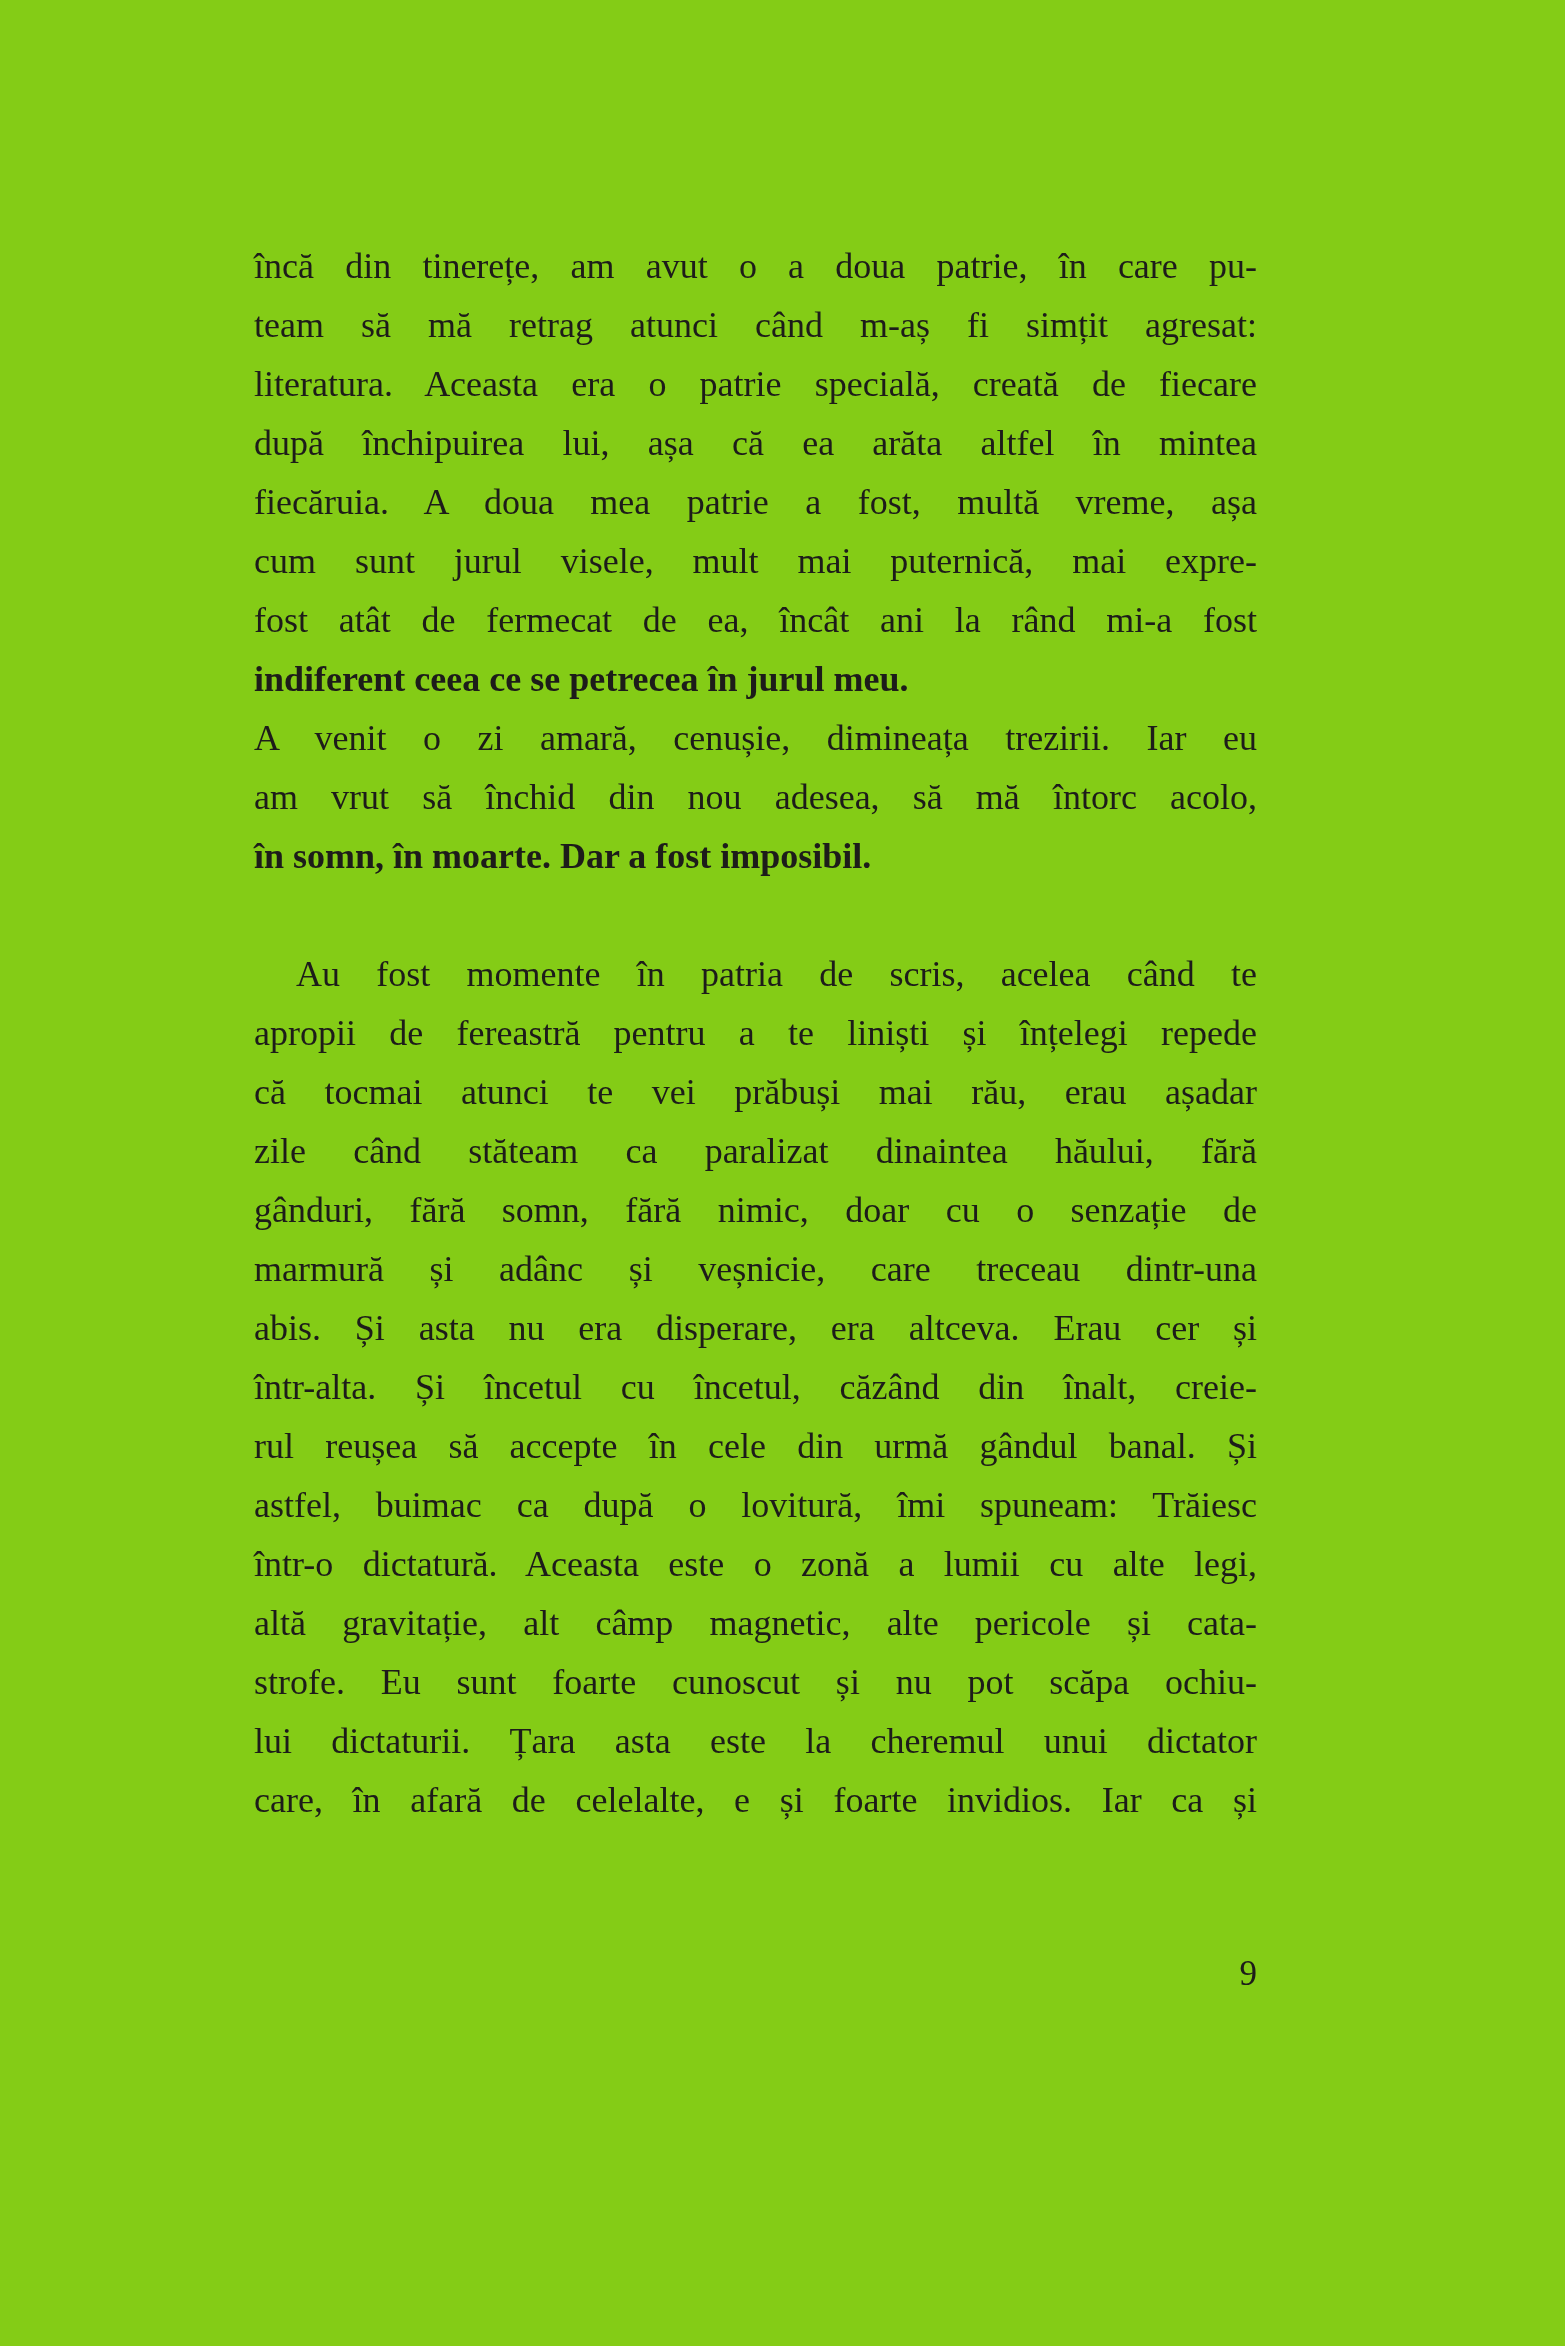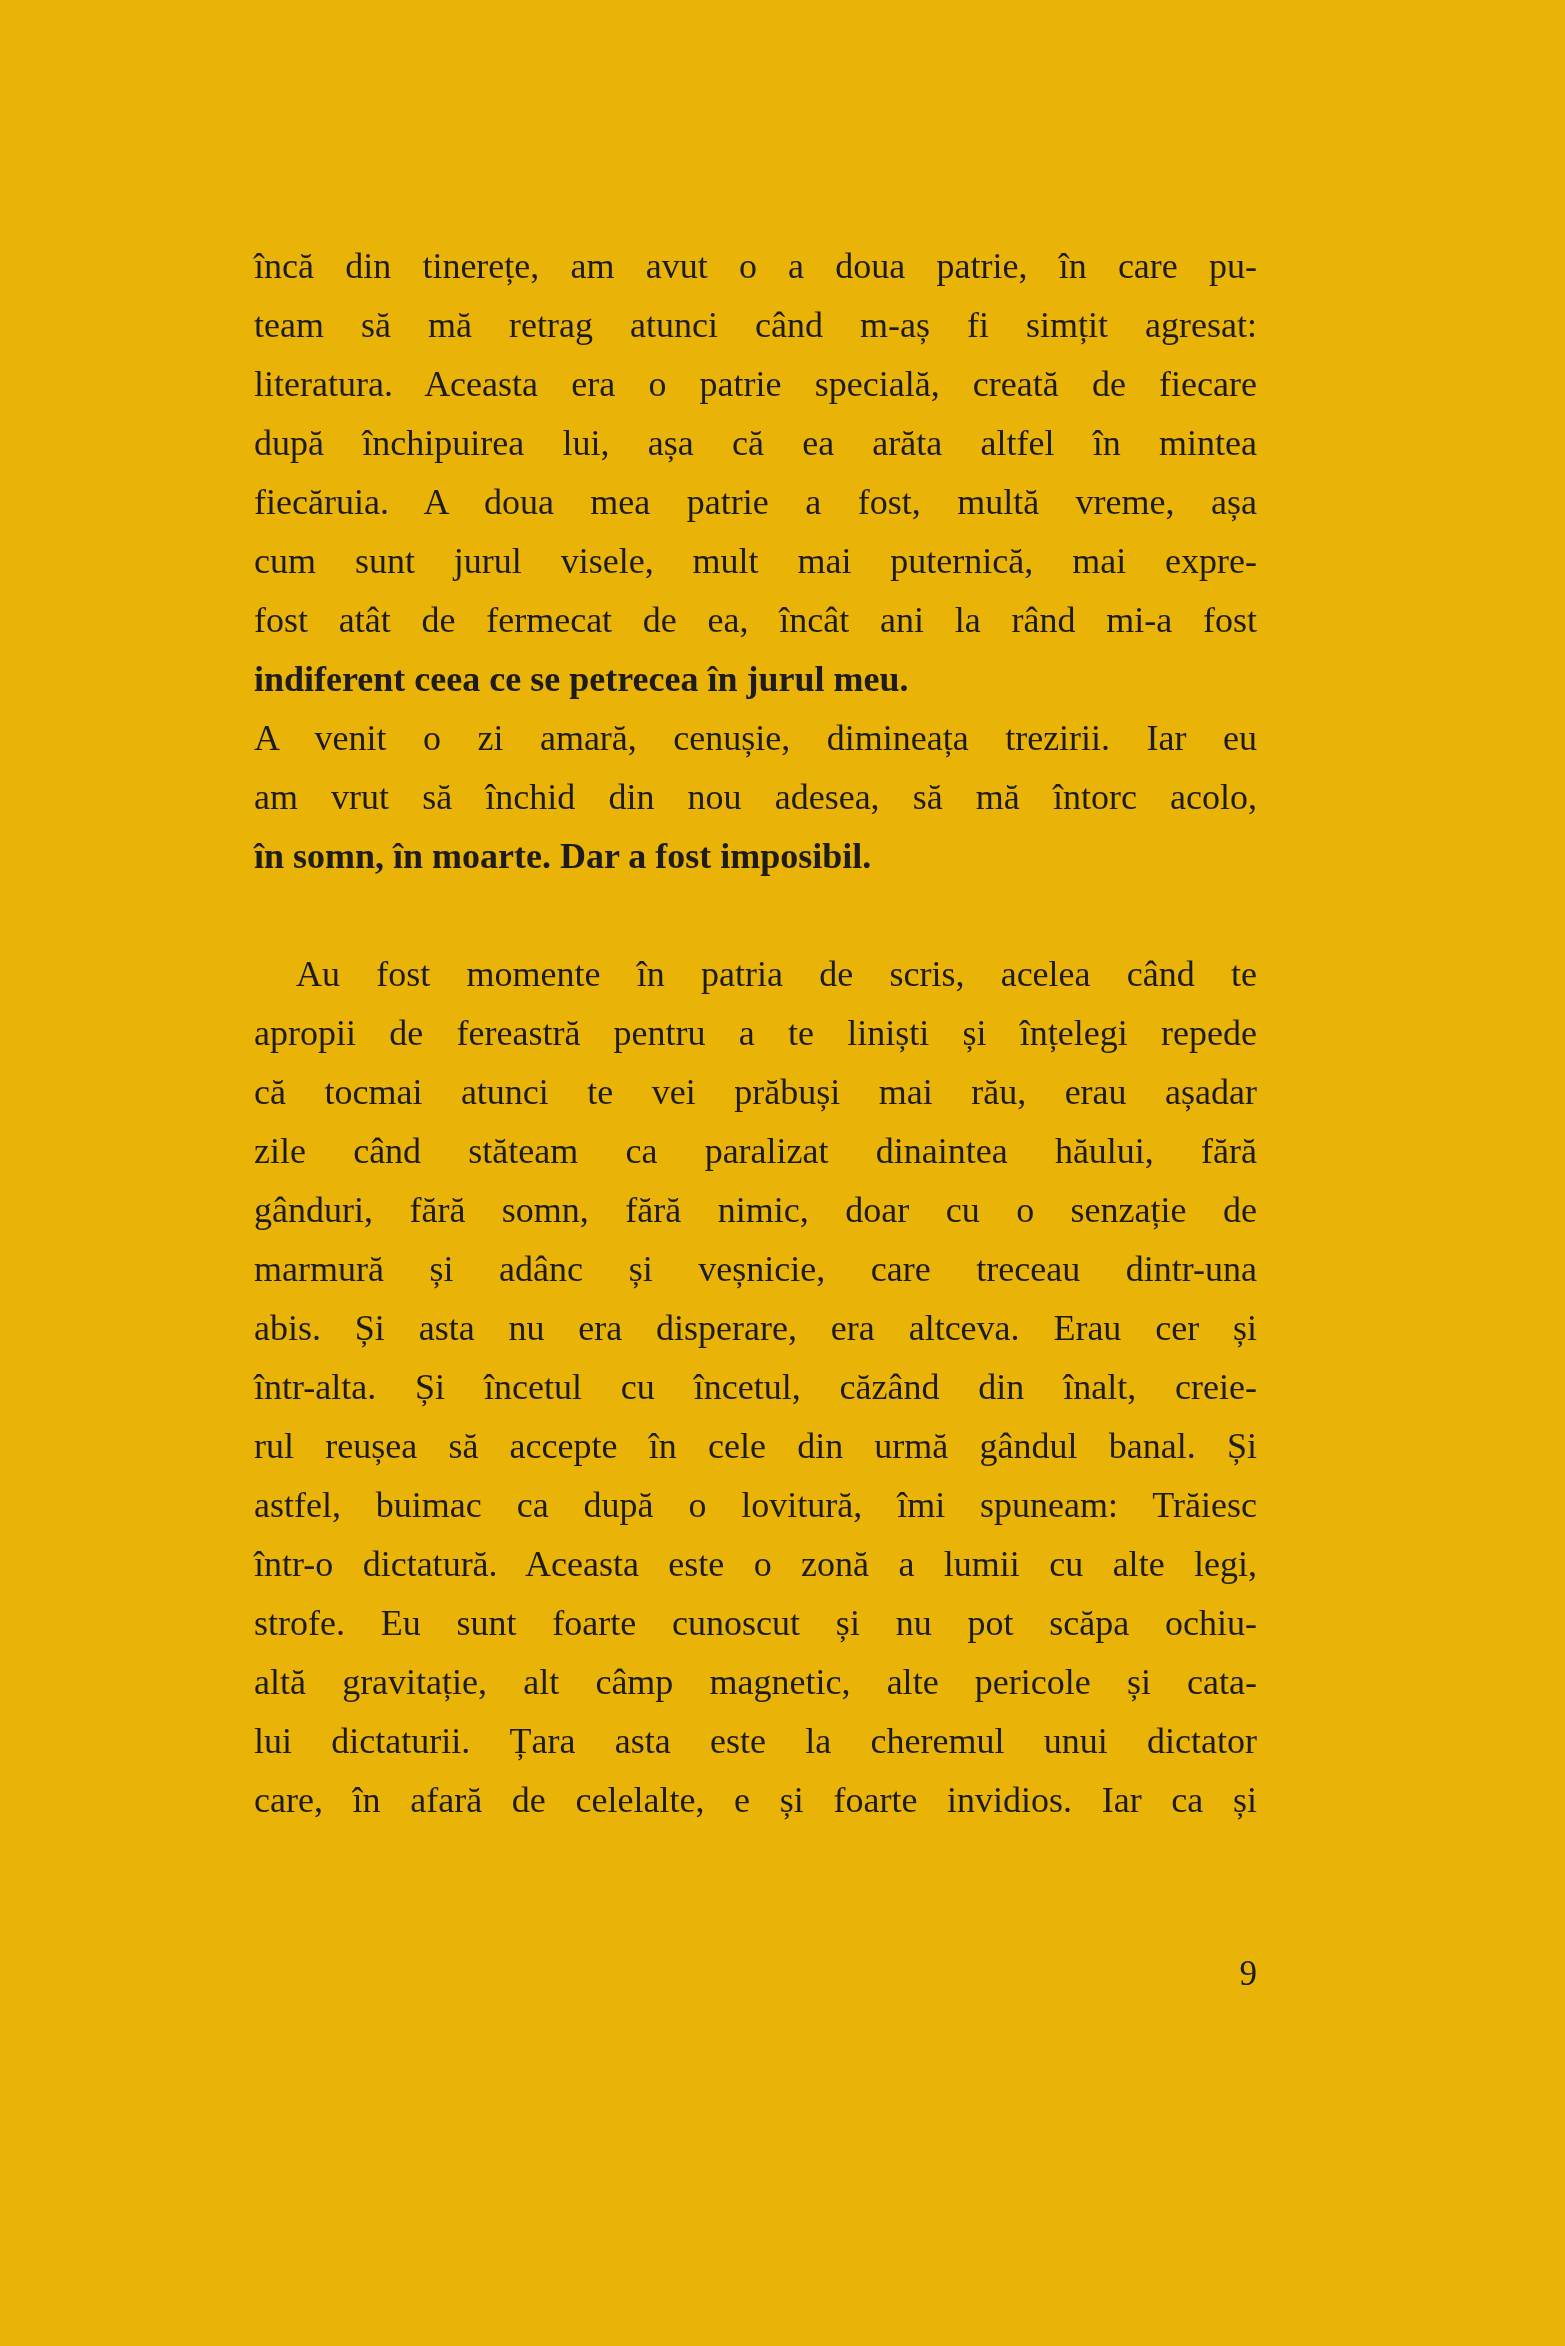--- a/index.html
+++ b/index.html
@@ -5,21 +5,21 @@
   html, body {
     margin: 0;
     padding: 0;
     background: #e8e8e8;
   }
   .page {
     position: relative;
     width: 1565px;
     height: 2347px;
     margin: 0 auto;
-    background: #eab308;
+    background: #84cc16;
     overflow: hidden;
   }
   .text-block {
     position: absolute;
     left: 254px;
     top: 237px;
     width: 1003px;
     color: #1d1c1a;
     font-family: "Liberation Serif", "DejaVu Serif", serif;
     font-size: 36px;
@@ -80,21 +80,21 @@
         <div class="line">apropii de fereastră pentru a te liniști și înțelegi repede</div>
         <div class="line">că tocmai atunci te vei prăbuși mai rău, erau așadar</div>
         <div class="line">zile când stăteam ca paralizat dinaintea hăului, fără</div>
         <div class="line">gânduri, fără somn, fără nimic, doar cu o senzație de</div>
         <div class="line">marmură și adânc și veșnicie, care treceau dintr-una</div>
         <div class="line">abis. Și asta nu era disperare, era altceva. Erau cer și</div>
         <div class="line">într-alta. Și încetul cu încetul, căzând din înalt, creie-</div>
         <div class="line">rul reușea să accepte în cele din urmă gândul banal. Și</div>
         <div class="line">astfel, buimac ca după o lovitură, îmi spuneam: Trăiesc</div>
         <div class="line">într-o dictatură. Aceasta este o zonă a lumii cu alte legi,</div>
+        <div class="line">altă gravitație, alt câmp magnetic, alte pericole și cata-</div>
         <div class="line">strofe. Eu sunt foarte cunoscut și nu pot scăpa ochiu-</div>
-        <div class="line">altă gravitație, alt câmp magnetic, alte pericole și cata-</div>
         <div class="line">lui dictaturii. Țara asta este la cheremul unui dictator</div>
         <div class="line">care, în afară de celelalte, e și foarte invidios. Iar ca și</div>
       </div>
     </div>
   <div class="page-number">9</div>
 </div>
 
 
 </body></html>

